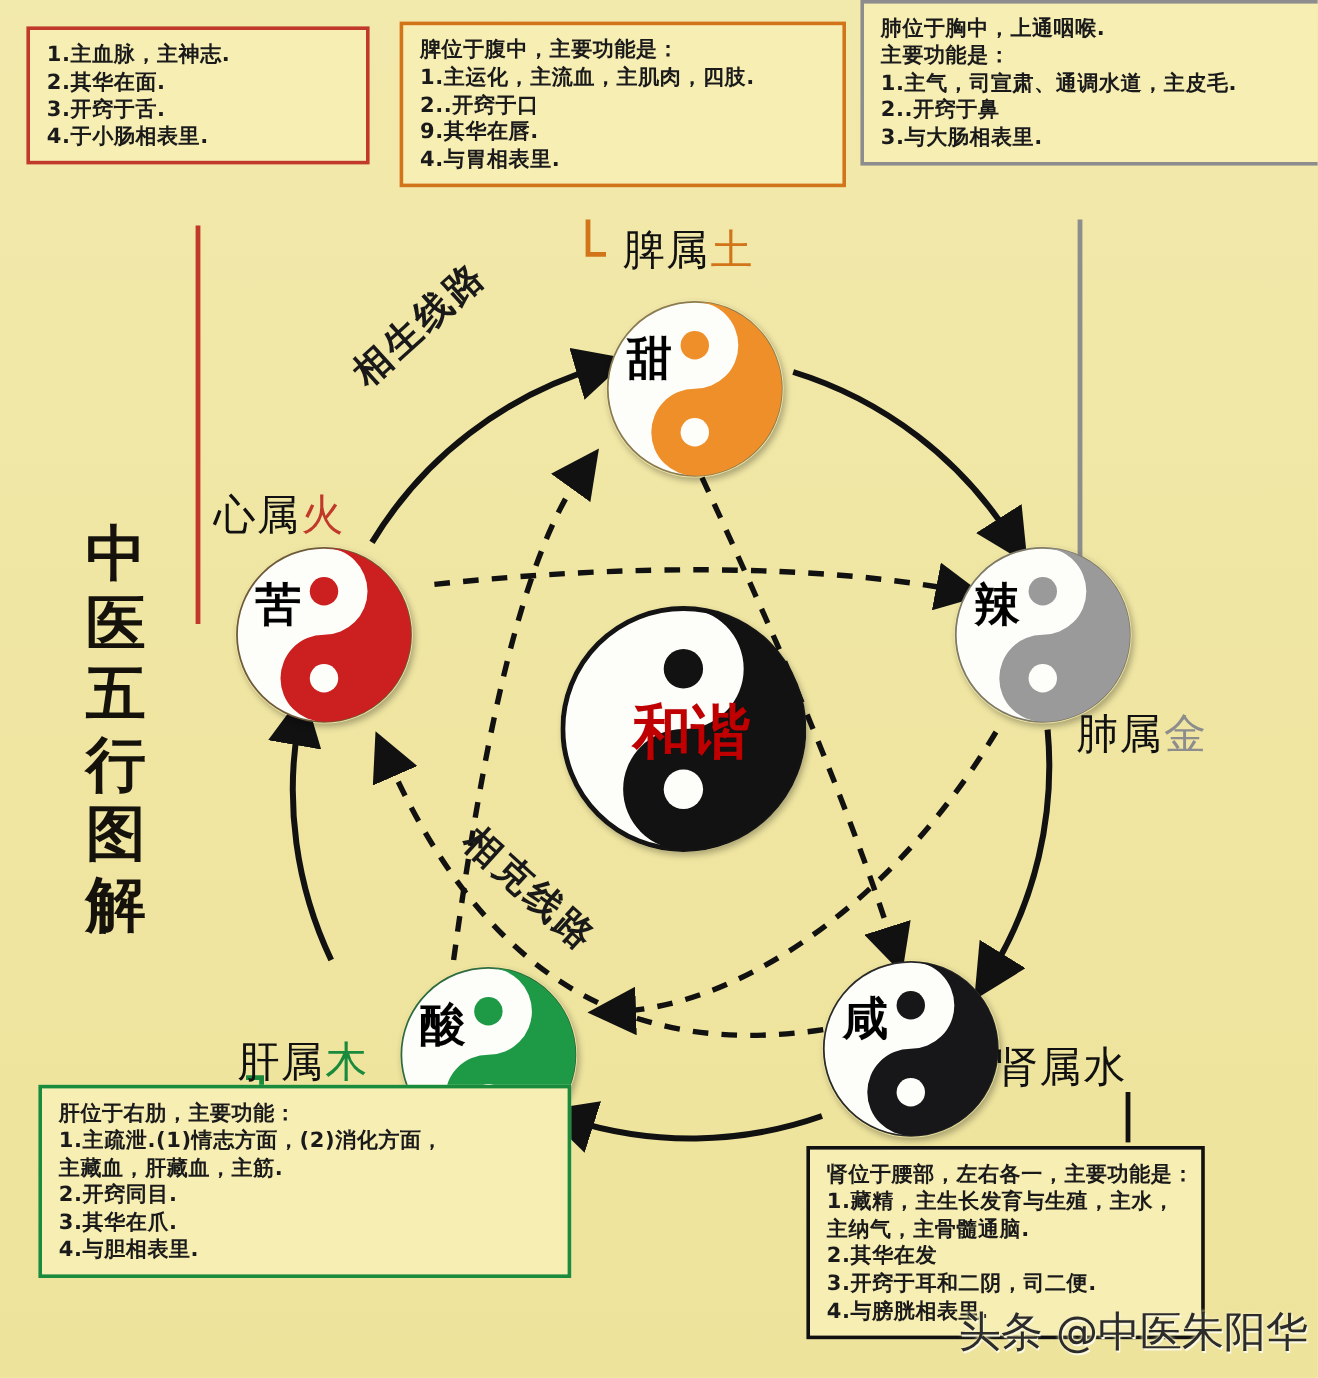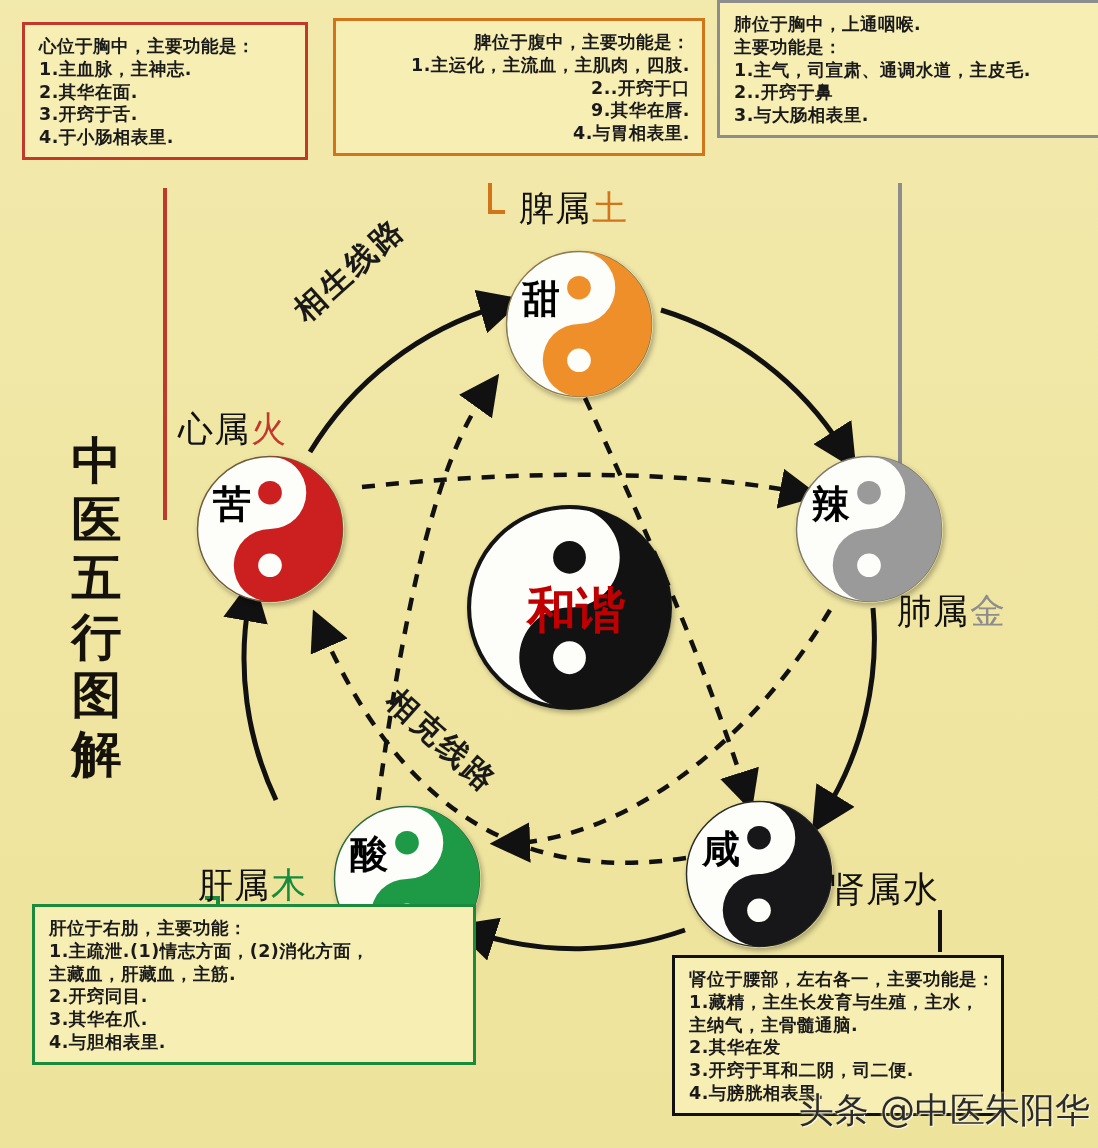--- a/index.html
+++ b/index.html
@@ -22,21 +22,21 @@
     padding:10px 12px 8px 14px;
     line-height:1.30;
     font-size:17.5px;
     color:#1a1a1a;
     font-weight:700;
     letter-spacing:.5px;
     z-index:6;
   }
   .info-box .line{white-space:nowrap;}
   .box-heart{left:22px;top:22px;width:286px;border-color:#c0392b;}
-  .box-spleen{left:333px;top:18px;width:372px;border-color:#d2751a;text-align:right;}
+  .box-spleen{left:333px;top:18px;width:372px;border-color:#d2751a;}
   .box-lung{left:717px;top:0;width:432px;border-color:#8d8d8d;}
   .box-liver{left:32px;top:904px;width:444px;border-color:#1a8b3c;}
   .box-kidney{left:672px;top:955px;width:332px;border-color:#111;}
 
   
   .vtitle{
     position:absolute;left:58px;top:432px;
     width:78px;
     font-size:50px;font-weight:700;color:#15120c;
     line-height:1.17;text-align:center;
@@ -125,21 +125,20 @@
   <div class="vtitle">
     <span>中</span>
     <span>医</span>
     <span>五</span>
     <span>行</span>
     <span>图</span>
     <span>解</span>
   </div>
 
   <div class="info-box box-heart">
-    <div class="line">心位于胸中，主要功能是：</div>
     <div class="line">1.主血脉，主神志.</div>
     <div class="line">2.其华在面.</div>
     <div class="line">3.开窍于舌.</div>
     <div class="line">4.于小肠相表里.</div>
   </div>
 
   <div class="info-box box-spleen">
     <div class="line">脾位于腹中，主要功能是：</div>
     <div class="line">1.主运化，主流血，主肌肉，四肢.</div>
     <div class="line">2..开窍于口</div>

